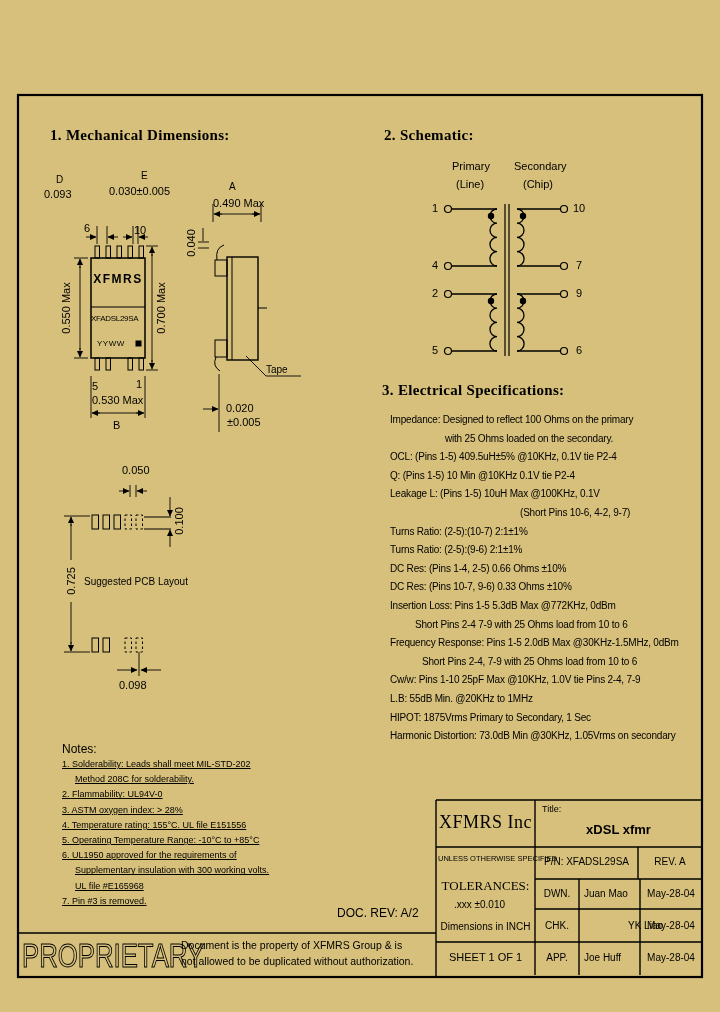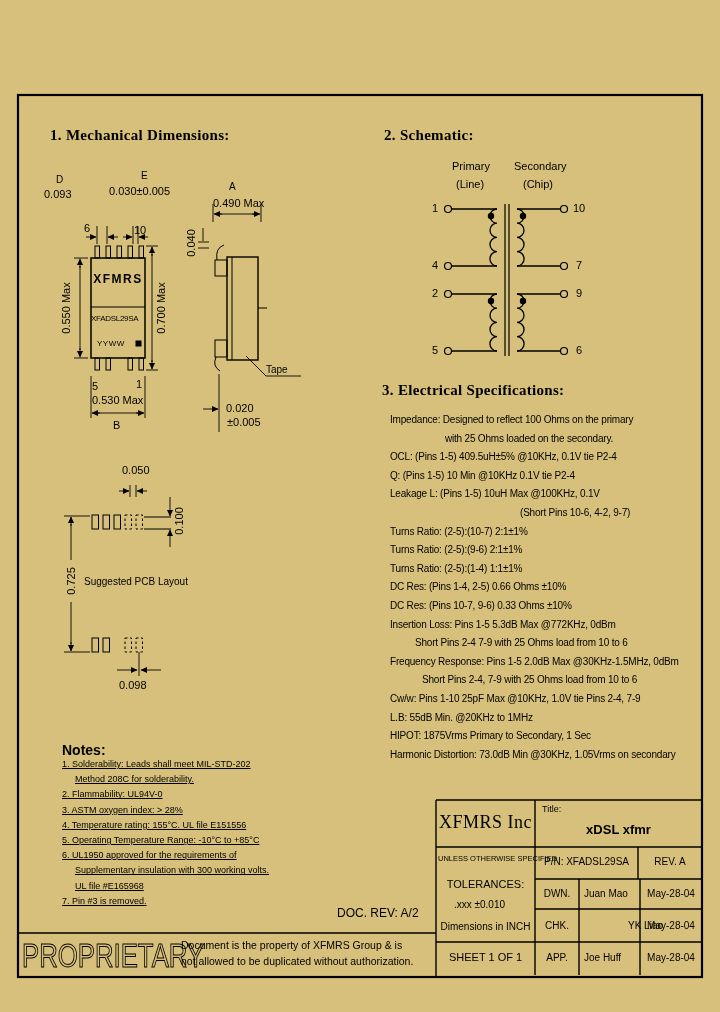--- a/index.html
+++ b/index.html
@@ -9,21 +9,21 @@
     font-family:"Liberation Sans",sans-serif;
     overflow:hidden;
   }
   .abs{position:absolute;white-space:nowrap;}
   .rot{transform:translate(-50%,-50%) rotate(-90deg);transform-origin:center;}
   .ctr{text-align:center;}
   svg.layer{position:absolute;left:0;top:0;}
   .sec-title{font-family:"Liberation Serif",serif;font-weight:bold;font-size:15px;letter-spacing:.3px;}
   .tech{font-size:11px;}
   .tech10{font-size:10px;}
-  .tech9{font-size:14px;font-weight:bold;}
+  .tech9{font-size:12px;}
   .specs{position:absolute;left:390px;top:411px;width:312px;}
   .spec{font-size:10px;line-height:18.6px;white-space:nowrap;letter-spacing:-0.2px;}
   .spec.i1{padding-left:55px}
   .spec.i2{padding-left:130px}
   .spec.i3{padding-left:25px}
   .spec.i4{padding-left:32px}
   .notes{position:absolute;left:62px;top:757px;width:300px;}
   .note{font-size:9px;line-height:15.2px;white-space:nowrap;text-decoration:underline;}
   .note.ind{padding-left:13px}
   .mark-xfmrs{font-size:12px;font-weight:bold;letter-spacing:1.5px;}
@@ -270,21 +270,20 @@
 
 <div class="specs">
   <div class="spec">Impedance: Designed to reflect 100 Ohms on the primary</div>
   <div class="spec i1">with 25 Ohms loaded on the secondary.</div>
   <div class="spec">OCL: (Pins 1-5) 409.5uH±5% @10KHz, 0.1V tie P2-4</div>
   <div class="spec">Q: (Pins 1-5) 10 Min @10KHz  0.1V tie P2-4</div>
   <div class="spec">Leakage L: (Pins 1-5) 10uH Max @100KHz, 0.1V</div>
   <div class="spec i2">(Short Pins 10-6, 4-2, 9-7)</div>
   <div class="spec">Turns Ratio: (2-5):(10-7)   2:1±1%</div>
   <div class="spec">Turns Ratio: (2-5):(9-6)   2:1±1%</div>
-  <div class="spec">Turns Ratio: (2-5):(1-4)   1:1±1%</div>
   <div class="spec">DC Res: (Pins 1-4, 2-5) 0.66 Ohms ±10%</div>
   <div class="spec">DC Res: (Pins 10-7, 9-6) 0.33 Ohms ±10%</div>
   <div class="spec">Insertion Loss: Pins 1-5 5.3dB Max @772KHz, 0dBm</div>
   <div class="spec i3">Short Pins 2-4  7-9 with 25 Ohms load from 10 to 6</div>
   <div class="spec">Frequency Response: Pins 1-5 2.0dB Max @30KHz-1.5MHz, 0dBm</div>
   <div class="spec i4">Short Pins 2-4, 7-9 with 25 Ohms load from 10 to 6</div>
   <div class="spec">Cw/w: Pins 1-10 25pF Max @10KHz, 1.0V tie Pins 2-4, 7-9</div>
   <div class="spec">L.B: 55dB Min. @20KHz to 1MHz</div>
   <div class="spec">HIPOT: 1875Vrms Primary to Secondary, 1 Sec</div>
   <div class="spec">Harmonic Distortion: 73.0dB Min @30KHz, 1.05Vrms on secondary</div>
@@ -303,21 +302,21 @@
   <div class="note ind">UL file #E165968</div>
   <div class="note">7. Pin #3 is removed.</div>
 </div>
 
 <div class="abs" style="left:337px;top:906px;font-size:12px;">DOC. REV: A/2</div>
 
 <div class="abs ctr tb-company" style="left:436px;top:812px;width:99px;">XFMRS Inc</div>
 <div class="abs" style="left:542px;top:804px;font-size:9px;">Title:</div>
 <div class="abs ctr tb-title" style="left:535px;top:822px;width:167px;">xDSL xfmr</div>
 <div class="abs ctr" style="left:438px;top:854px;width:95px;font-size:7.5px;">UNLESS OTHERWISE SPECIFIED</div>
-<div class="abs ctr" style="left:438px;top:878px;width:95px;font-size:11px;">TOLERANCES:</div>
+<div class="abs ctr" style="left:438px;top:878px;width:95px;font-size:13px;font-family:Liberation Serif, serif;">TOLERANCES:</div>
 <div class="abs ctr" style="left:438px;top:899px;width:83px;font-size:10px;">.xxx ±0.010</div>
 <div class="abs ctr" style="left:438px;top:921px;width:95px;font-size:10px;">Dimensions in INCH</div>
 <div class="abs ctr" style="left:436px;top:951px;width:99px;font-size:11px;">SHEET  1  OF  1</div>
 <div class="abs ctr tb" style="left:535px;top:856px;width:103px;">P/N: XFADSL29SA</div>
 <div class="abs ctr tb" style="left:638px;top:856px;width:64px;">REV. A</div>
 <div class="abs ctr tb" style="left:535px;top:888px;width:44px;">DWN.</div>
 <div class="abs tb" style="left:584px;top:888px;">Juan Mao</div>
 <div class="abs ctr tb" style="left:640px;top:888px;width:62px;">May-28-04</div>
 <div class="abs ctr tb" style="left:535px;top:920px;width:44px;">CHK.</div>
 <div class="abs tb" style="left:584px;top:920px;margin-left:44px;">YK Liao</div>

